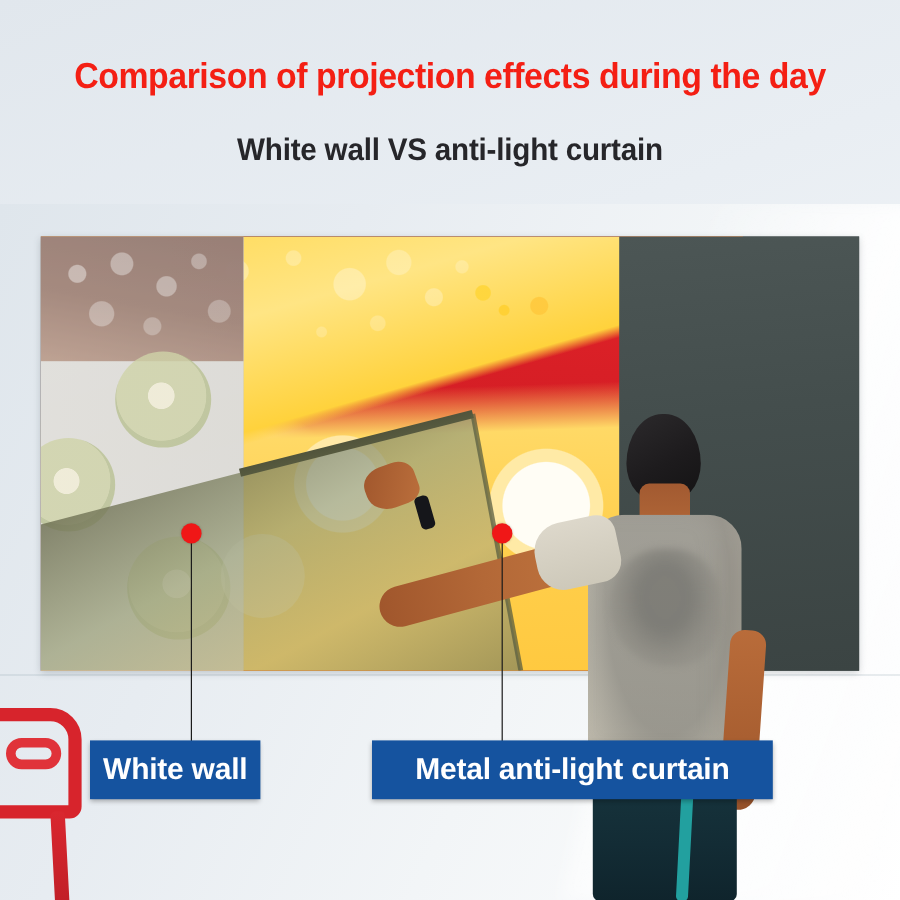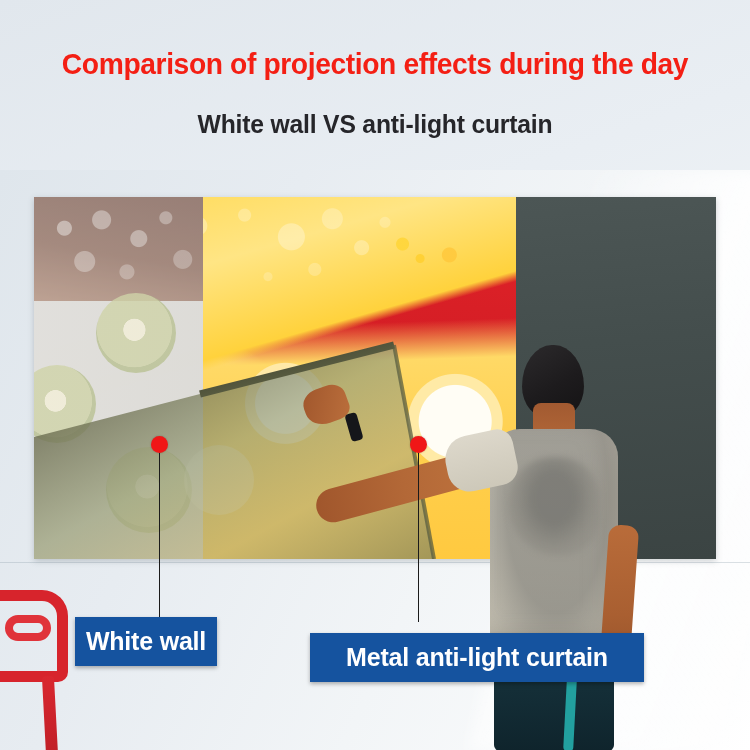--- a/index.html
+++ b/index.html
@@ -401,21 +401,20 @@
     width: 142px;
     height: 49px;
     font-size: 25px;
   }
   #callout-metal {
     left: 310px;
     top: 617px;
     width: 334px;
     height: 49px;
     font-size: 25px;
-    margin-top: 16px;
   }
 </style>
 </head>
 <body>
 
 <div id="stage">
 
   <div id="title">Comparison of projection effects during the day</div>
   <div id="subtitle">White wall VS anti-light curtain</div>
 

